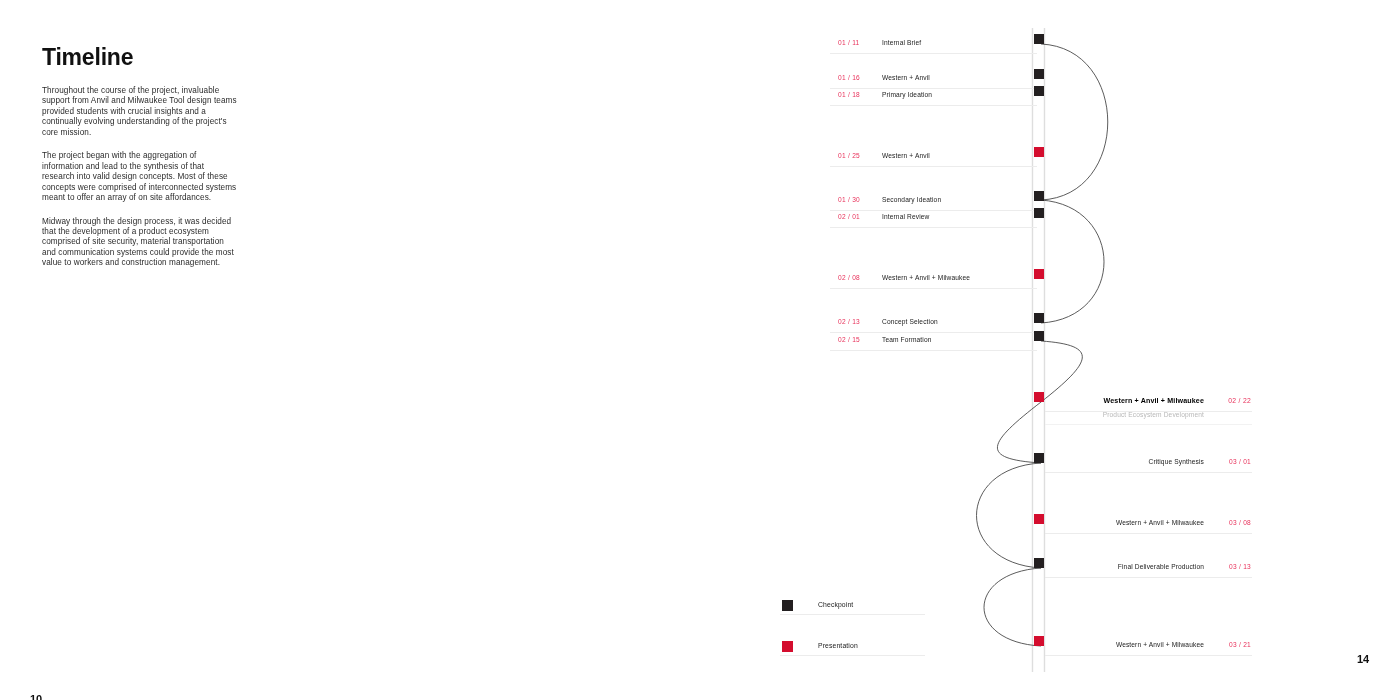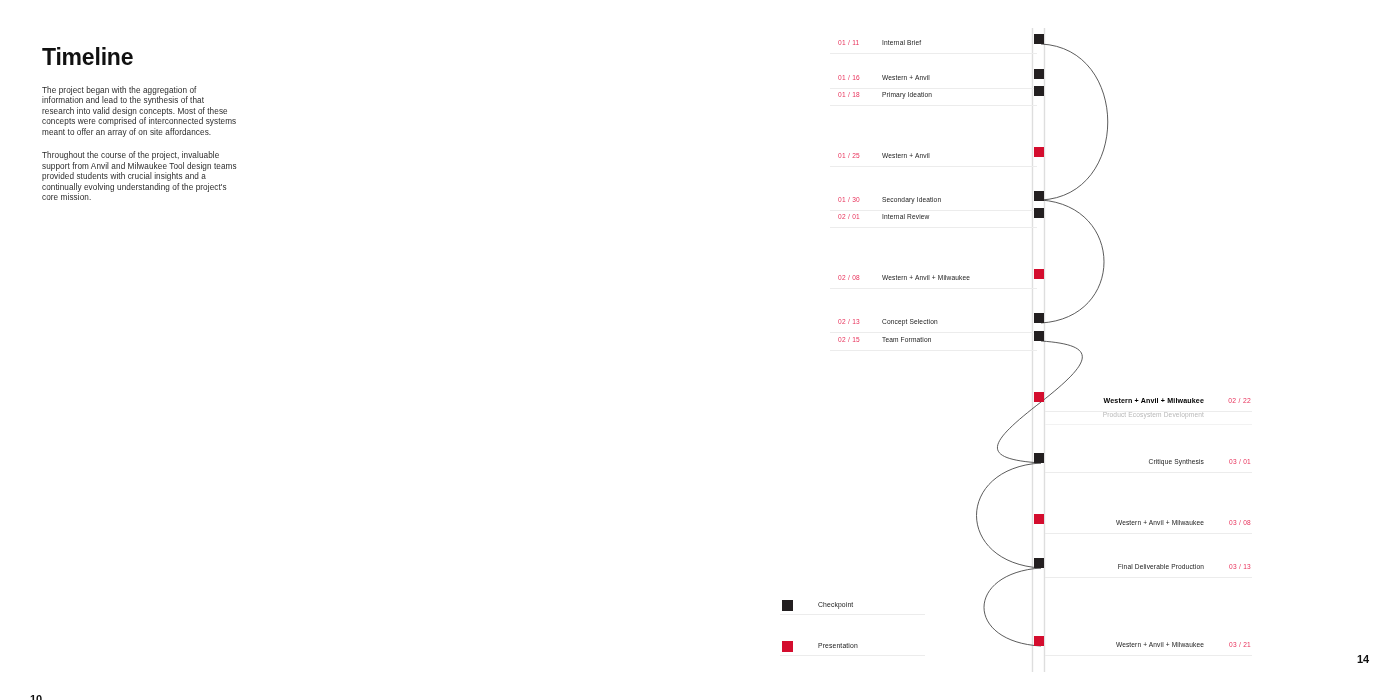--- a/index.html
+++ b/index.html
@@ -169,22 +169,23 @@
   }
 </style>
 </head>
 <body>
 
 <div class="page">
 
   <div class="left-page">
     <div class="page-title">Timeline</div>
     <div class="body-copy">
+      <p>Throughout the course of the project, invaluable support from Anvil and Milwaukee Tool design teams provided students with crucial insights and a continually evolving understanding of the project's core mission.</p>
       <p>The project began with the aggregation of information and lead to the synthesis of that research into valid design concepts. Most of these concepts were comprised of interconnected systems meant to offer an array of on site affordances.</p>
-      <p>Throughout the course of the project, invaluable support from Anvil and Milwaukee Tool design teams provided students with crucial insights and a continually evolving understanding of the project's core mission.</p>
+      <p>Midway through the design process, it was decided that the development of a product ecosystem comprised of site security, material transportation and communication systems could provide the most value to workers and construction management.</p>
     </div>
   </div>
 
   <div class="folio folio-left">10</div>
   <div class="folio folio-right">14</div>
 
   <div class="timeline">
 
     <svg class="spine-svg" viewBox="0 0 700 700">
       <line x1="332.5" y1="28" x2="332.5" y2="672" stroke="#dedede" stroke-width="1.4"></line>

